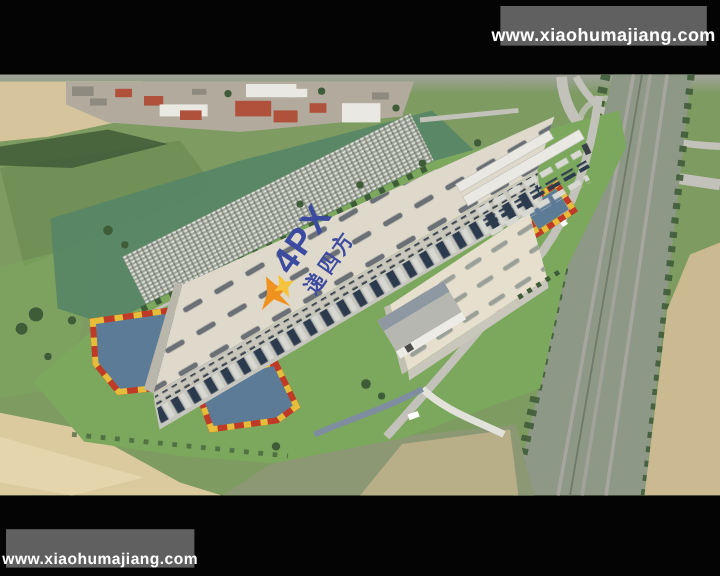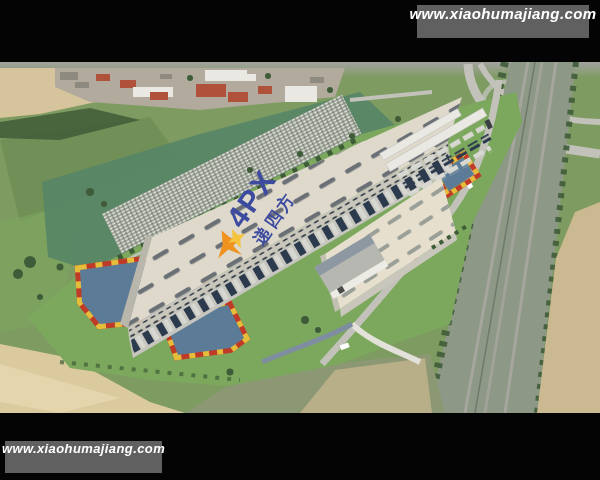--- a/index.html
+++ b/index.html
@@ -1,21 +1,21 @@
 <!DOCTYPE html>
 <html style="--c-black_bar: #040404; --c-watermark_bar: #606060; --c-watermark_text: #ffffff; --c-haze: #a3a39f; --c-field: #7e9b62; --c-field_dark: #6e8d55; --c-lawn: #7ca85e; --c-teal_field: #578566; --c-tan_far: #d5c49c; --c-tan_left: #dcca9f; --c-tan_right: #cbb992; --c-olive: #8b9873; --c-village_base: #b2ab9d; --c-red_roof: #b0523b; --c-white_roof: #e9e8e2; --c-gray_roof: #8f8a80; --c-trees: #3f5c38; --c-yard: #99a091; --c-roof1: #ded9cb; --c-roof2: #e6dfcd; --c-skylight: #5d646c; --c-skylight2: #9aa098; --c-wall: #c9c6bb; --c-apron: #c6c6bf; --c-dock_door: #39414b; --c-truck_dark: #2c3a4d; --c-truck_light: #d8d8d2; --c-office_roof: #b7b7b1; --c-office_dark: #8e98a2; --c-water: #5c7b97; --c-flower_red: #c03a28; --c-flower_yellow: #e5bd3a; --c-road: #c2c2ba; --c-road_white: #e3e2da; --c-path_blue: #7e8da0; --c-rail_band: #8e9886; --c-track: #a6a69e; --c-logo_blue: #3c4ba0; --c-emblem_orange: #ef9220; --c-emblem_yellow: #f5c33c;"><head>
 <meta charset="utf-8">
 <style>
   html,body{margin:0;padding:0;background:#000;}
   .frame{position:relative;width:600px;height:480px;background:var(--c-black_bar,#040404);overflow:hidden;
          font-family:"Liberation Sans",sans-serif;}
   .photo{position:absolute;left:0;top:62px;width:600px;height:351px;}
   .photo svg{display:block;width:600px;height:351px;}
   .wm{position:absolute;background:var(--c-watermark_bar,#606060);color:var(--c-watermark_text,#fff);
-      display:flex;align-items:flex-start;justify-content:center;letter-spacing:.4px;font-style:italic;}
+      display:flex;align-items:flex-end;justify-content:center;letter-spacing:.4px;}
   .wm-top{left:417px;top:5px;width:172px;height:33px;font-size:15px;font-weight:bold;}
   .wm-bottom{left:5px;top:441px;width:157px;height:32px;font-size:13px;font-weight:bold;} .f-field{fill:var(--c-field)} .f-field-dark{fill:var(--c-field_dark)}
   .f-lawn{fill:var(--c-lawn)} .f-teal{fill:var(--c-teal_field)}
   .f-tan1{fill:var(--c-tan_far)} .f-tan2{fill:var(--c-tan_left)} .f-tan3{fill:var(--c-tan_right)}
   .f-olive{fill:var(--c-olive)} .f-village{fill:var(--c-village_base)}
   .f-red{fill:var(--c-red_roof)} .f-white{fill:var(--c-white_roof)} .f-gray{fill:var(--c-gray_roof)}
   .f-trees{fill:var(--c-trees)} .s-trees{stroke:var(--c-trees);fill:none}
   .f-yard{fill:var(--c-yard)}
   .f-roof1{fill:var(--c-roof1)} .f-roof2{fill:var(--c-roof2)}
   .f-sky1{fill:var(--c-skylight)} .f-sky2{fill:var(--c-skylight2)}

